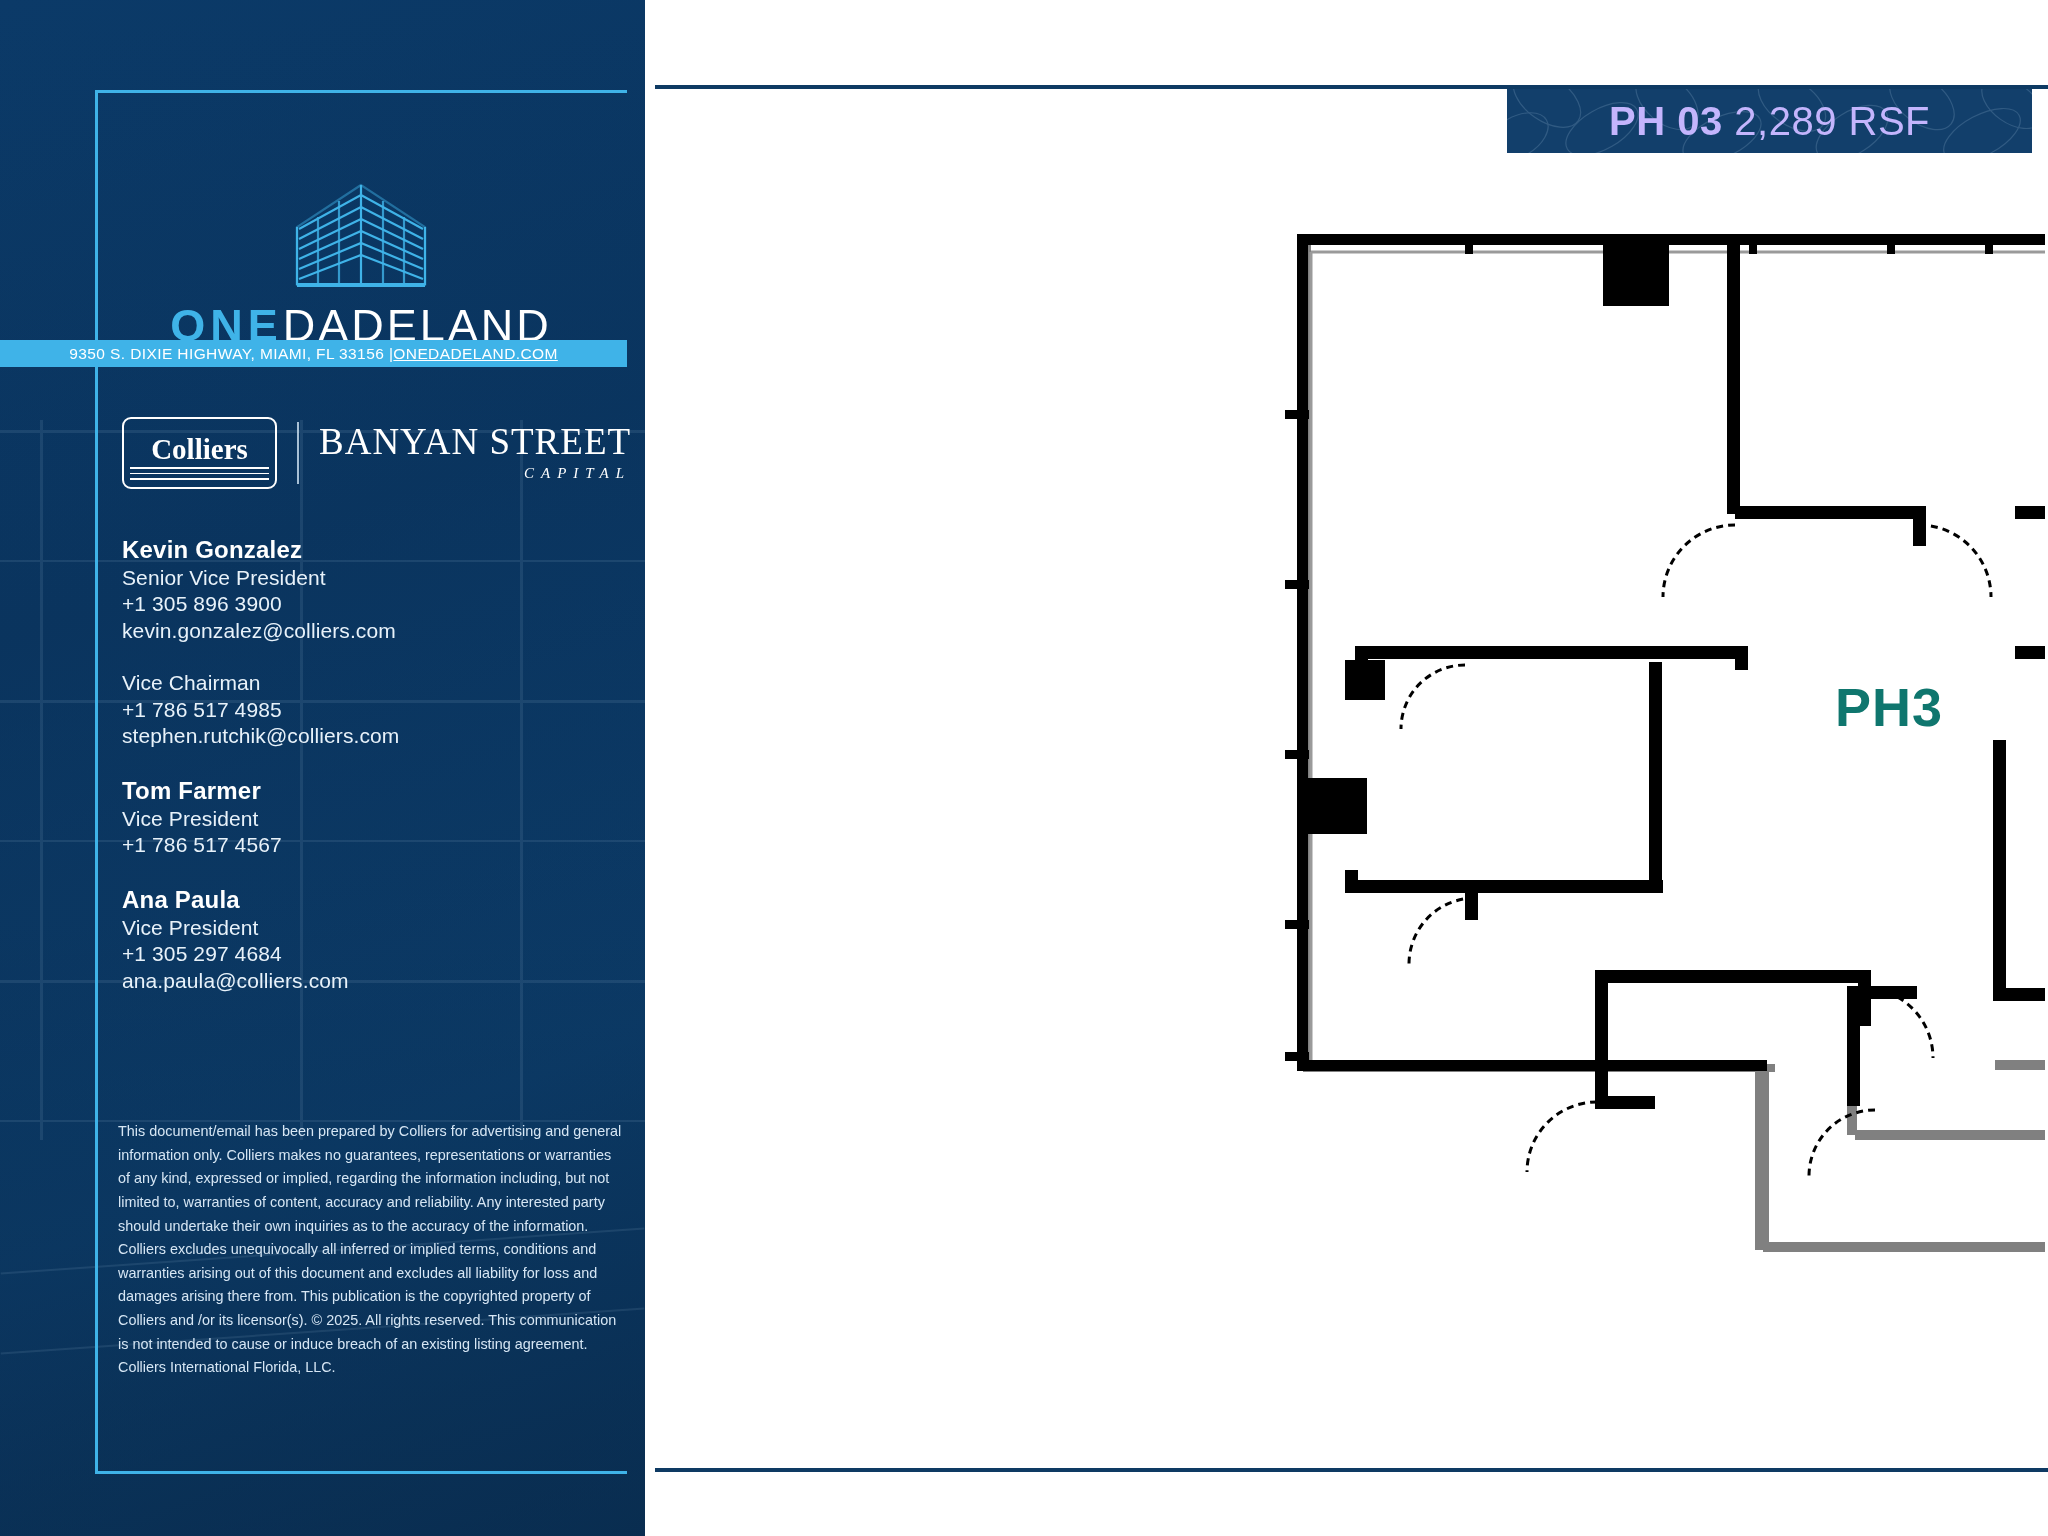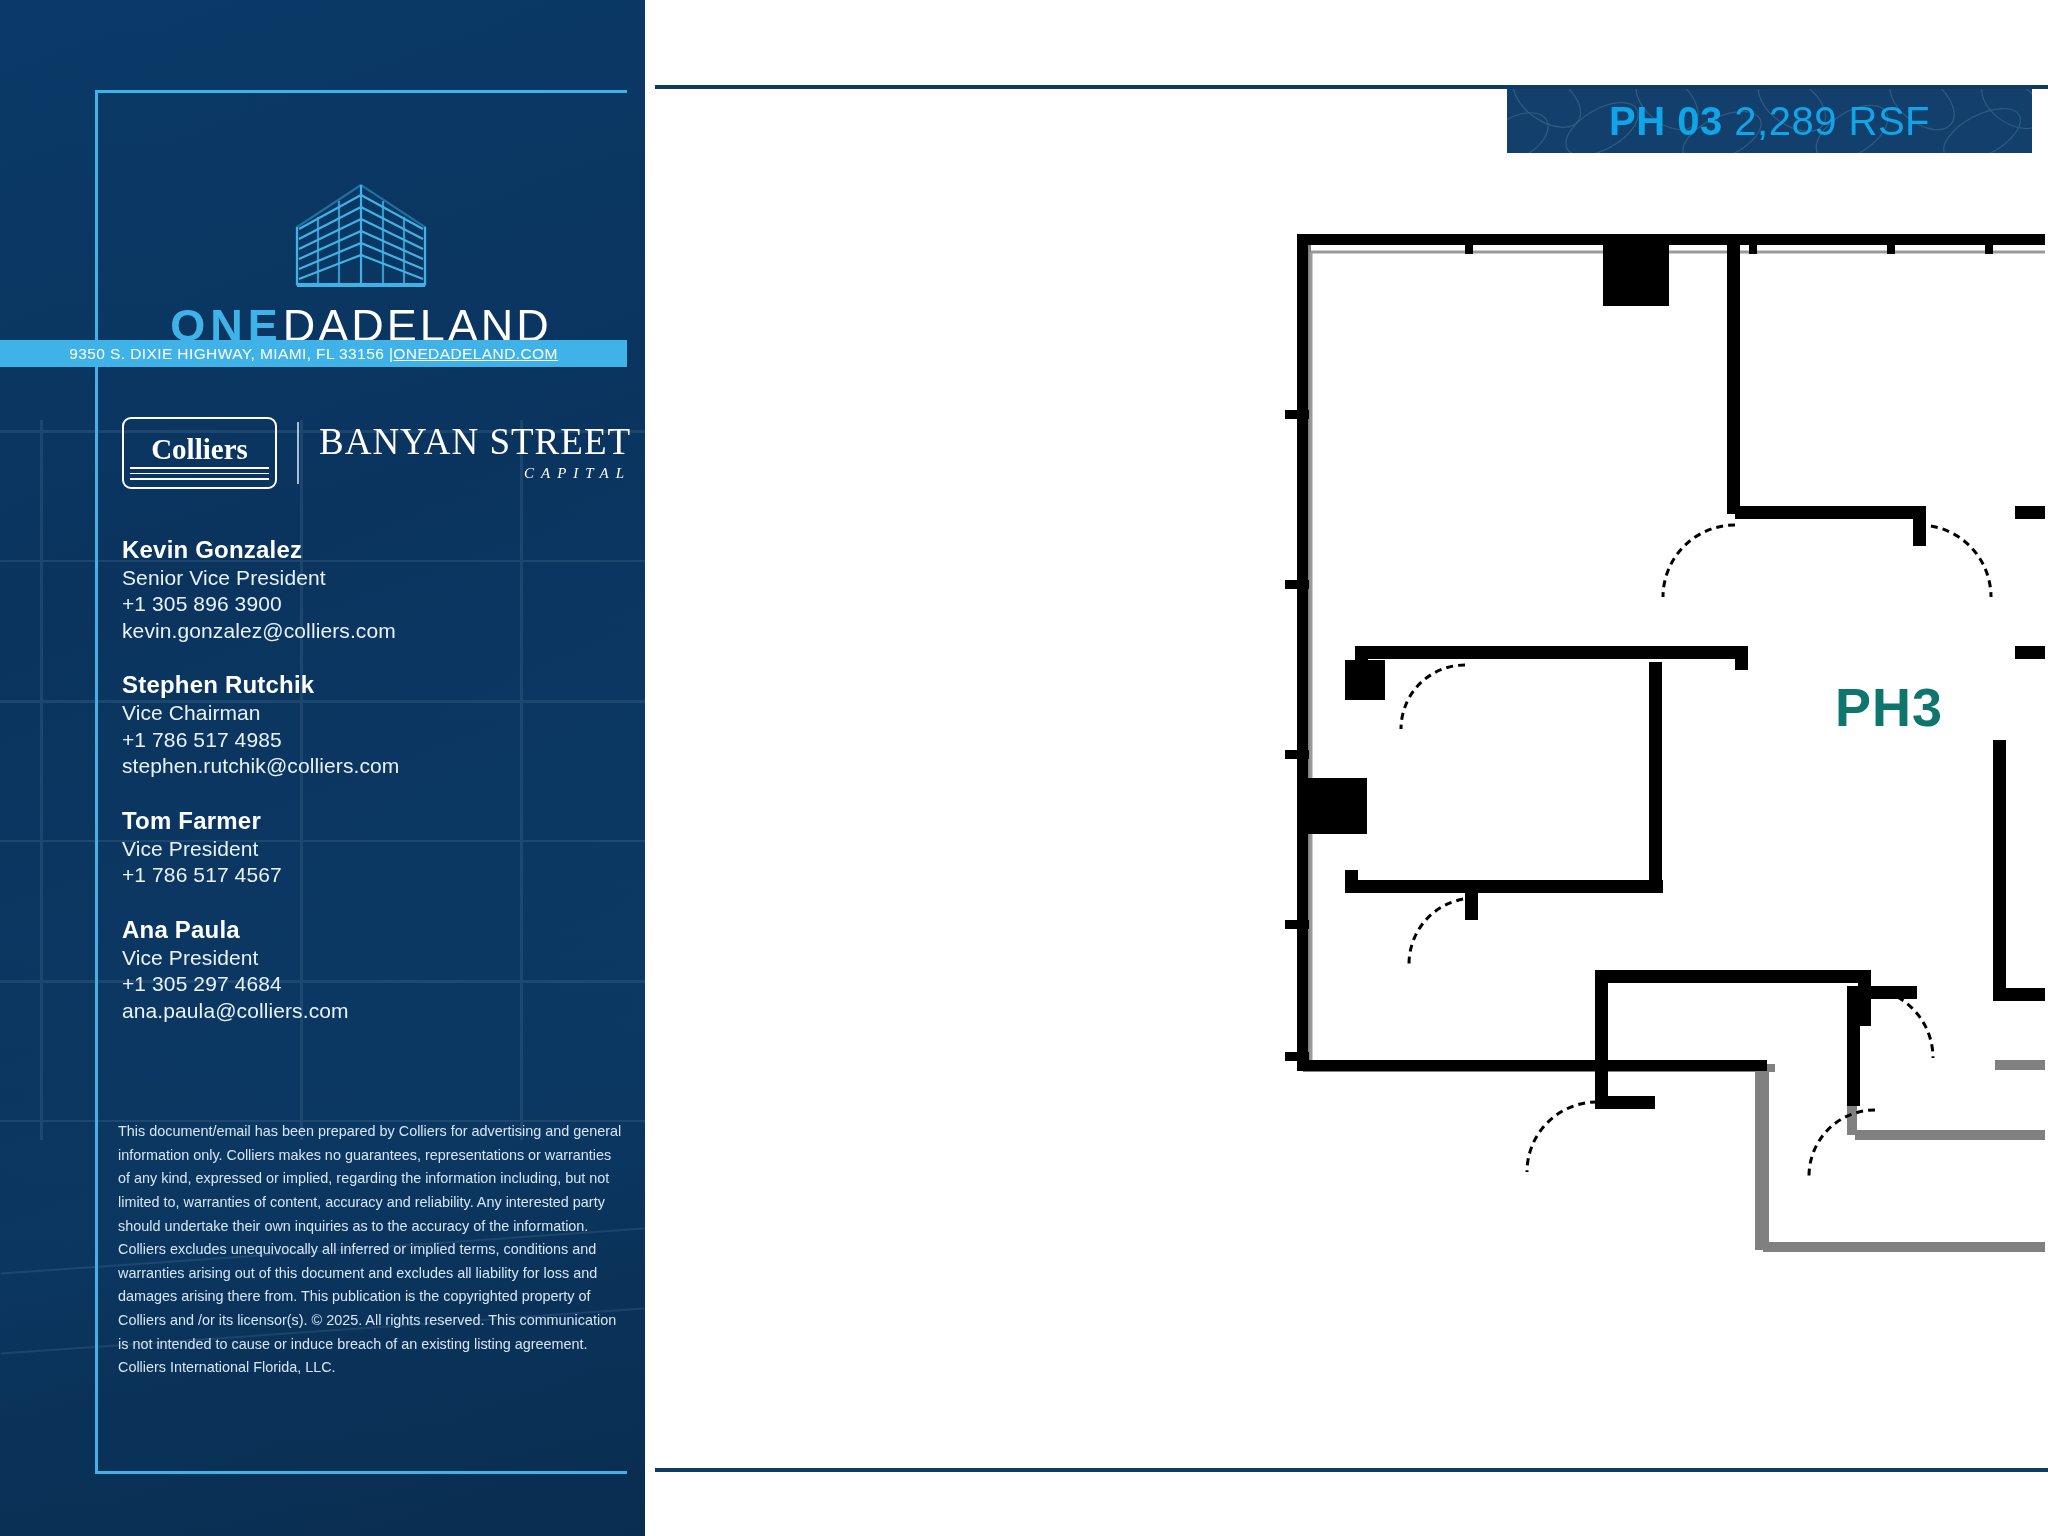--- a/index.html
+++ b/index.html
@@ -108,21 +108,21 @@
     position:absolute; left:10px; top:1468px; width:1393px; height:4px; background:#0e3a63;
   }
 
   #suite-badge{
     position:absolute; right:16px; top:89px; width:525px; height:64px;
     background:#123f6b; overflow:hidden;
     display:flex; align-items:center; justify-content:center;
   }
   #badge-pattern{ position:absolute; inset:0; opacity:.20; }
   #badge-text{
-    position:relative; color:#0ea5e9; font-size:40px; white-space:nowrap; letter-spacing:.5px;
+    position:relative; color:#c4b5fd; font-size:40px; white-space:nowrap; letter-spacing:.5px;
   }
   #badge-text .b{ font-weight:bold; }
   #badge-text .r{ font-weight:400; }
 
   #floorplan{ position:absolute; left:-60px; top:180px; width:1460px; height:1080px; }
   #ph3-label{
     position:absolute; left:1190px; top:676px;
     font-size:54px; font-weight:bold; color:#0f766e; letter-spacing:1px;
   }
 </style>
@@ -197,21 +197,20 @@
   <div id="contacts">
 
     <div class="contact">
       <div class="nm">Kevin Gonzalez</div>
       <div class="ln">Senior Vice President</div>
       <div class="ln">+1 305 896 3900</div>
       <div class="ln">kevin.gonzalez@colliers.com</div>
     </div>
 
     <div class="contact">
-      <div class="nm">Stephen Rutchik</div>
       <div class="ln">Vice Chairman</div>
       <div class="ln">+1 786 517 4985</div>
       <div class="ln">stephen.rutchik@colliers.com</div>
     </div>
 
     <div class="contact">
       <div class="nm">Tom Farmer</div>
       <div class="ln">Vice President</div>
       <div class="ln">+1 786 517 4567</div>
     </div>

